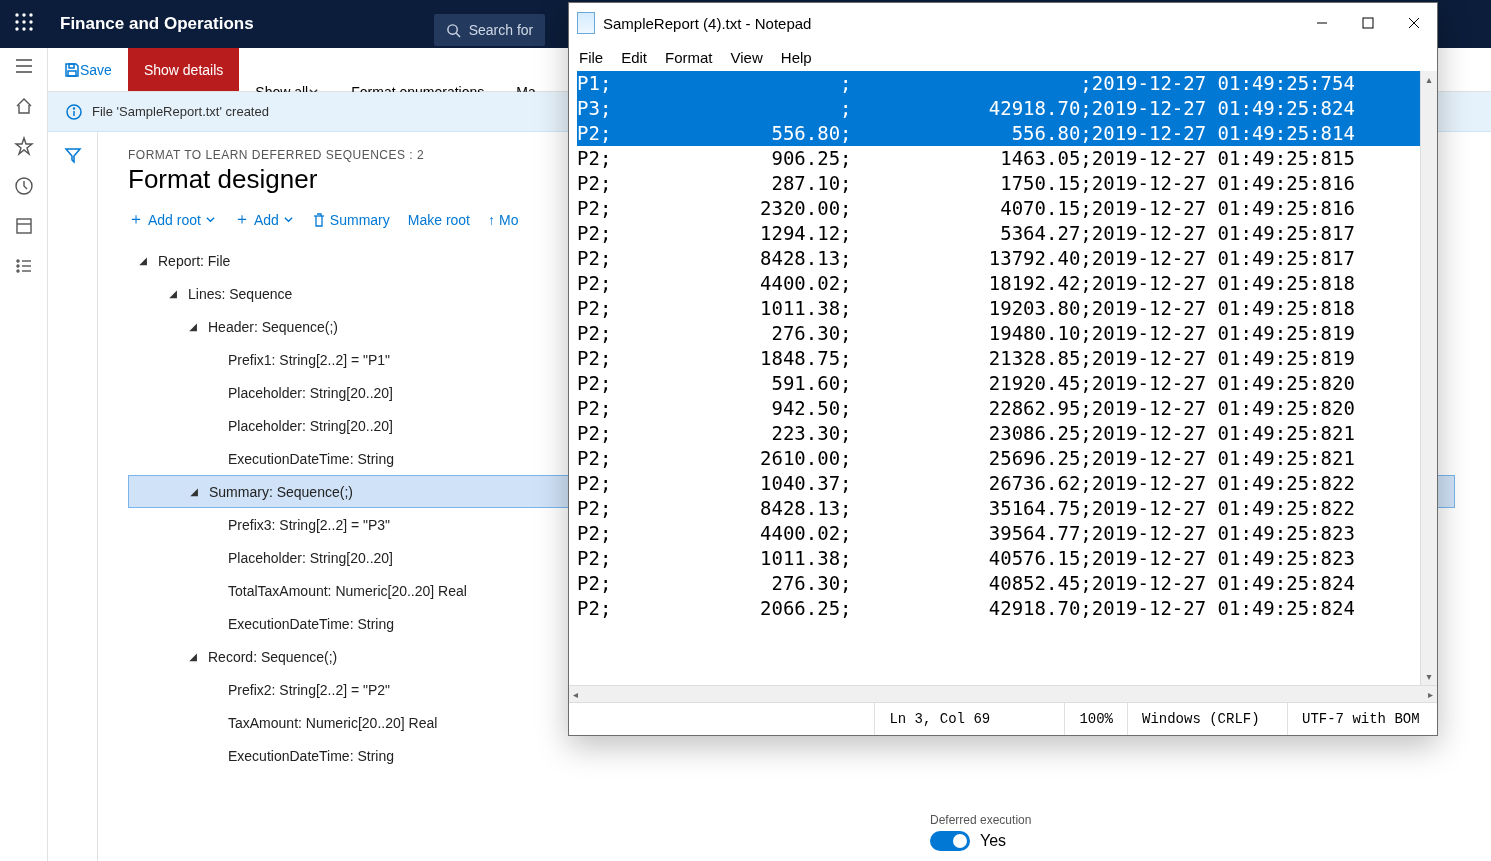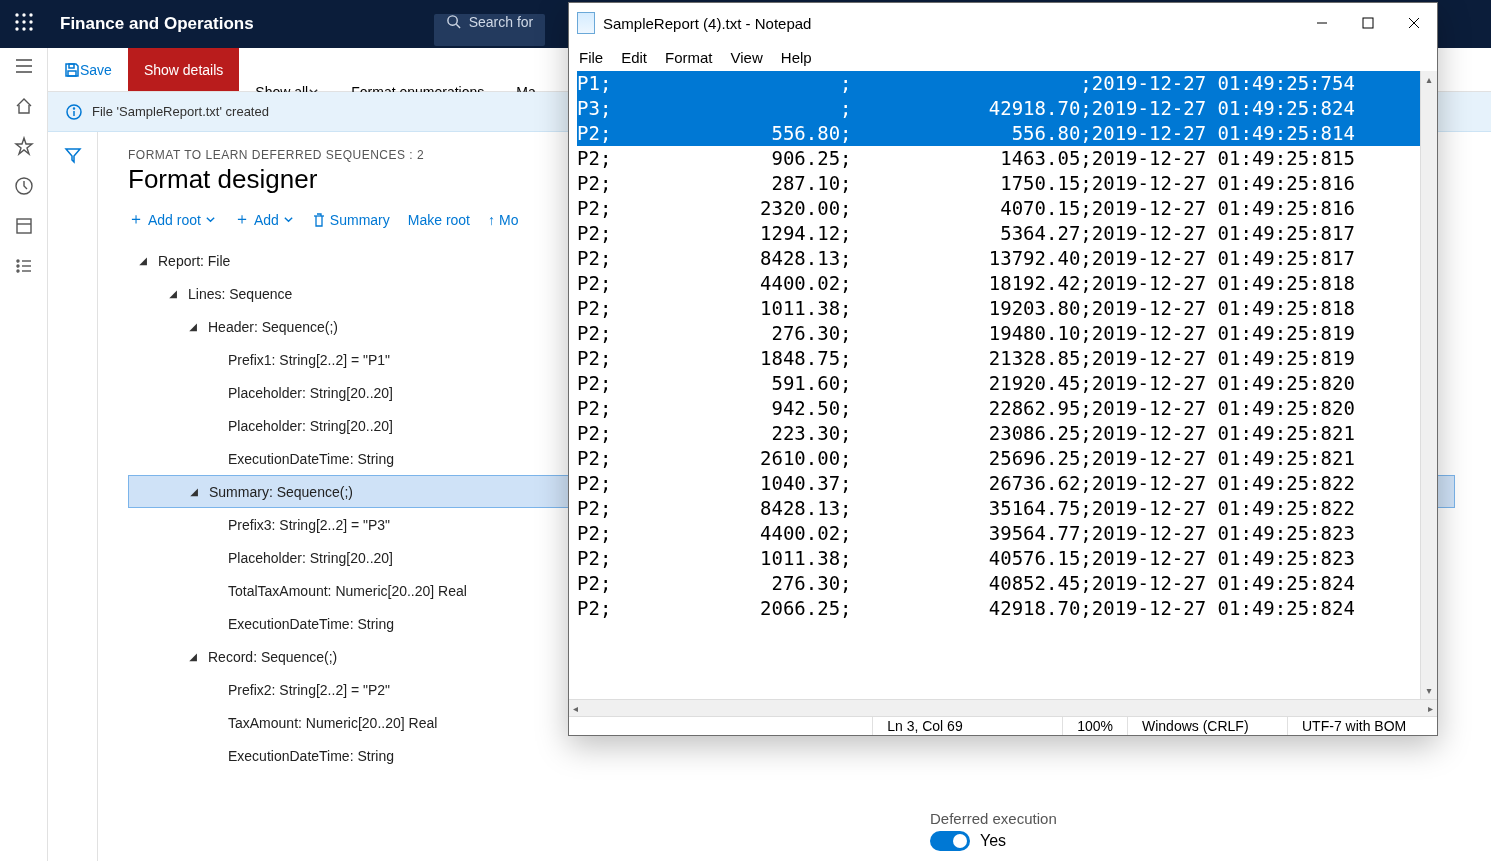--- a/index.html
+++ b/index.html
@@ -23,20 +23,21 @@
   text-align: center;
   font-size: 18px;
 }
 .app-title { font-size: 17px; font-weight: 600; padding-left: 12px; }
 .search-box {
   margin-left: 180px;
   background: #233a5e;
   height: 32px;
   border-radius: 2px;
   display: flex;
+  align-items: center;
   padding: 0 12px;
   color: #cfd8e6;
   font-size: 14px;
   margin-top: 12px;
 }
 .search-box svg { margin-right: 8px; }
 .left-rail {
   position: absolute;
   top: 48px; left: 0;
   width: 48px;
@@ -146,21 +147,21 @@
 .tree-row.selected {
   background: #cfe2f7;
   border: 1px solid #7bb4ea;
   margin-right: 6px;
 }
 .right-details {
   position: absolute;
   bottom: 10px;
   left: 930px;
 }
-.right-details .label { font-size: 15px; color: #555; margin-bottom: 4px; }
+.right-details .label { font-size: 12px; color: #555; margin-bottom: 4px; }
 .toggle {
   display: flex; align-items: center; gap: 10px;
 }
 .toggle-pill {
   width: 40px; height: 20px; border-radius: 10px;
   background: #0078d4; position: relative;
 }
 .toggle-pill::after {
   content: ""; width: 14px; height: 14px; background: #fff;
   border-radius: 50%; position: absolute; right: 3px; top: 3px;
@@ -229,25 +230,26 @@
 .np-line { height: 25px; }
 .np-line.sel { background: #0078d4; color: #fff; }
 .np-hscroll {
   height: 17px;
   background: #f0f0f0;
   border-top: 1px solid #ddd;
   display:flex;justify-content:space-between;align-items:center;
   color:#666;font-size:10px;padding:0 4px;
 }
 .np-status {
-  height: 19px;
+  height: 33px;
   border-top: 1px solid #ddd;
   display: flex;
   align-items: flex-start;
   font-size: 14px;
+  font-family: Liberation Mono, monospace;
 }
 .np-status .cell {
   height:100%;
   display:flex;align-items:center;
   border-left: 1px solid #e0e0e0;
   padding: 0 14px;
 }
 </style>
 </head>
 <body>

